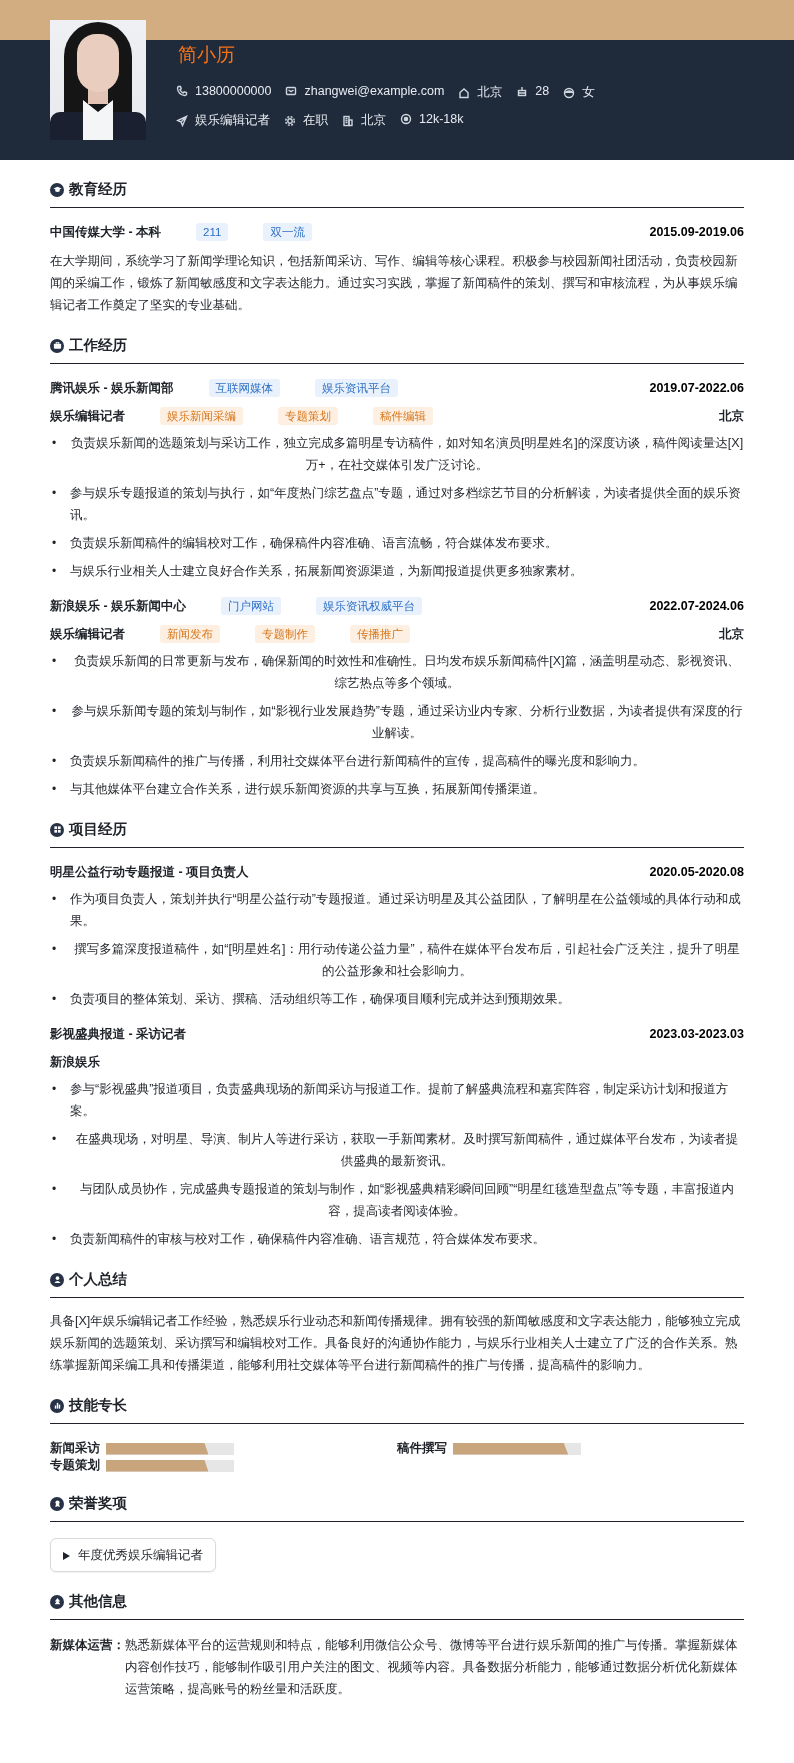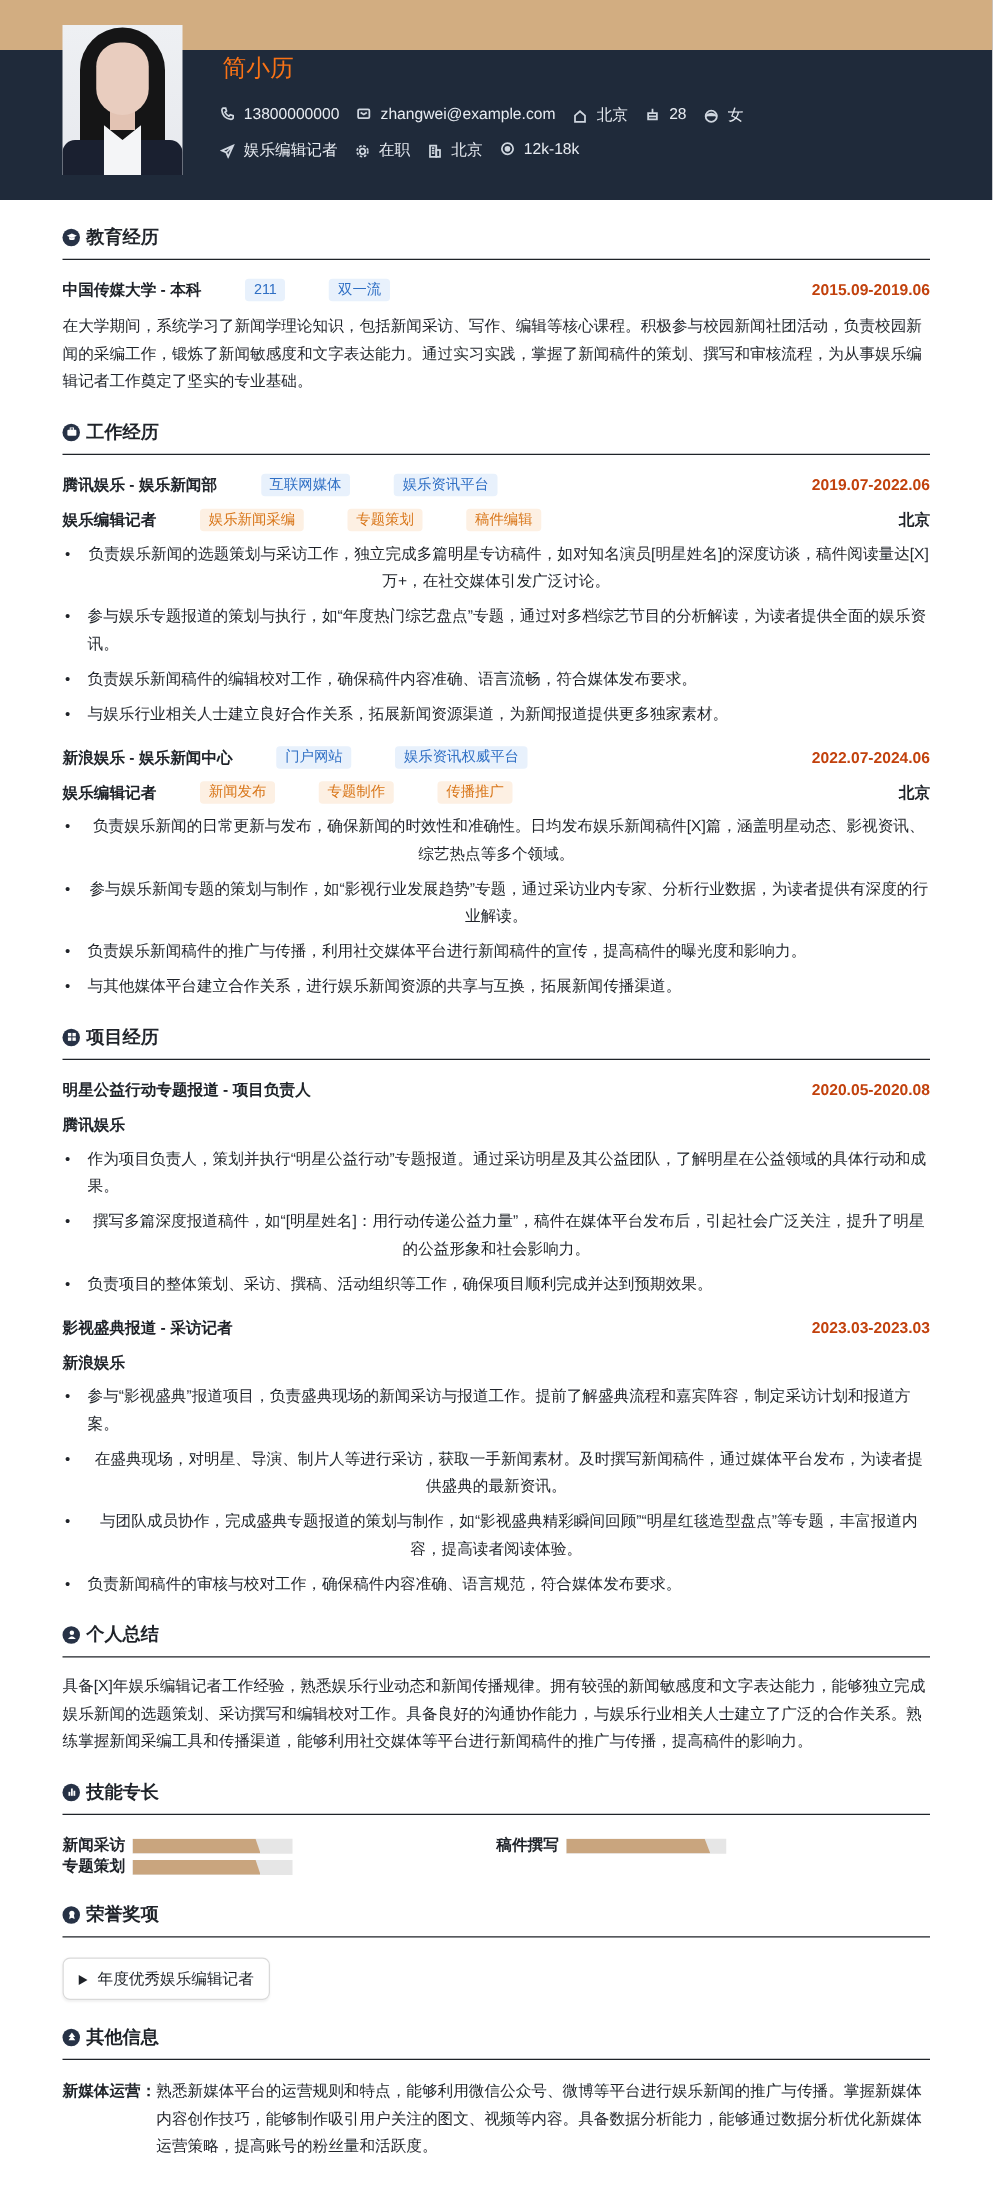--- a/index.html
+++ b/index.html
@@ -67,21 +67,21 @@
   .sec-icon {
     width: 14px; height: 14px; border-radius: 50%; background: #273246;
     margin-right: 5px; display: inline-flex; align-items: center; justify-content: center;
   }
   .sec-icon svg { width: 9px; height: 9px; fill: #ffffff; }
 
   .entry { margin-top: 14px; }
   .entry-head { display: flex; justify-content: space-between; align-items: center; height: 20px; }
   .entry-left { display: flex; align-items: center; gap: 27px; }
   .entry-title { font-weight: bold; font-size: 12.5px; color: #1f2329; }
-  .date { font-weight: bold; font-size: 12.5px; color: #c2410c; }
+  .date { font-weight: bold; font-size: 12.5px; color: #000000; }
   .tag {
     display: inline-block; font-size: 11.5px; padding: 2px 7px; margin-left: 8px; border-radius: 3px;
     line-height: 14px;
   }
   .tag.blue { background: #e8f1fc; color: #2f6fc4; }
   .tag.orange { background: #fdf0e3; color: #d87518; }
   .sub-row { display: flex; justify-content: space-between; align-items: center; height: 20px; margin-top: 8px; }
   .sub-title { font-weight: bold; font-size: 12.5px; }
   .desc { margin-top: 8px; line-height: 22px; font-size: 12.5px; color: #1f2329; }
   ul.bullets { list-style: none; margin-top: 6px; }
@@ -291,23 +291,20 @@
           </svg>
         </span>
       <span>项目经历</span>
     </div>
 
     <div class="entry">
       <div class="entry-head">
         <span class="entry-title">明星公益行动专题报道 - 项目负责人</span>
         <span class="date">2020.05-2020.08</span>
       </div>
-      <div class="sub-row">
-          <span class="sub-title">腾讯娱乐</span>
-        </div>
       <ul class="bullets">
         <li>作为项目负责人，策划并执行“明星公益行动”专题报道。通过采访明星及其公益团队，了解明星在公益领域的具体行动和成果。</li>
         <li class="wrapflush">撰写多篇深度报道稿件，如“[明星姓名]：用行动传递公益力量”，稿件在媒体平台发布后，引起社会广泛关注，提升了明星的公益形象和社会影响力。</li>
         <li>负责项目的整体策划、采访、撰稿、活动组织等工作，确保项目顺利完成并达到预期效果。</li>
       </ul>
     </div>
 
     <div class="entry">
       <div class="entry-head">
         <span class="entry-title">影视盛典报道 - 采访记者</span>

